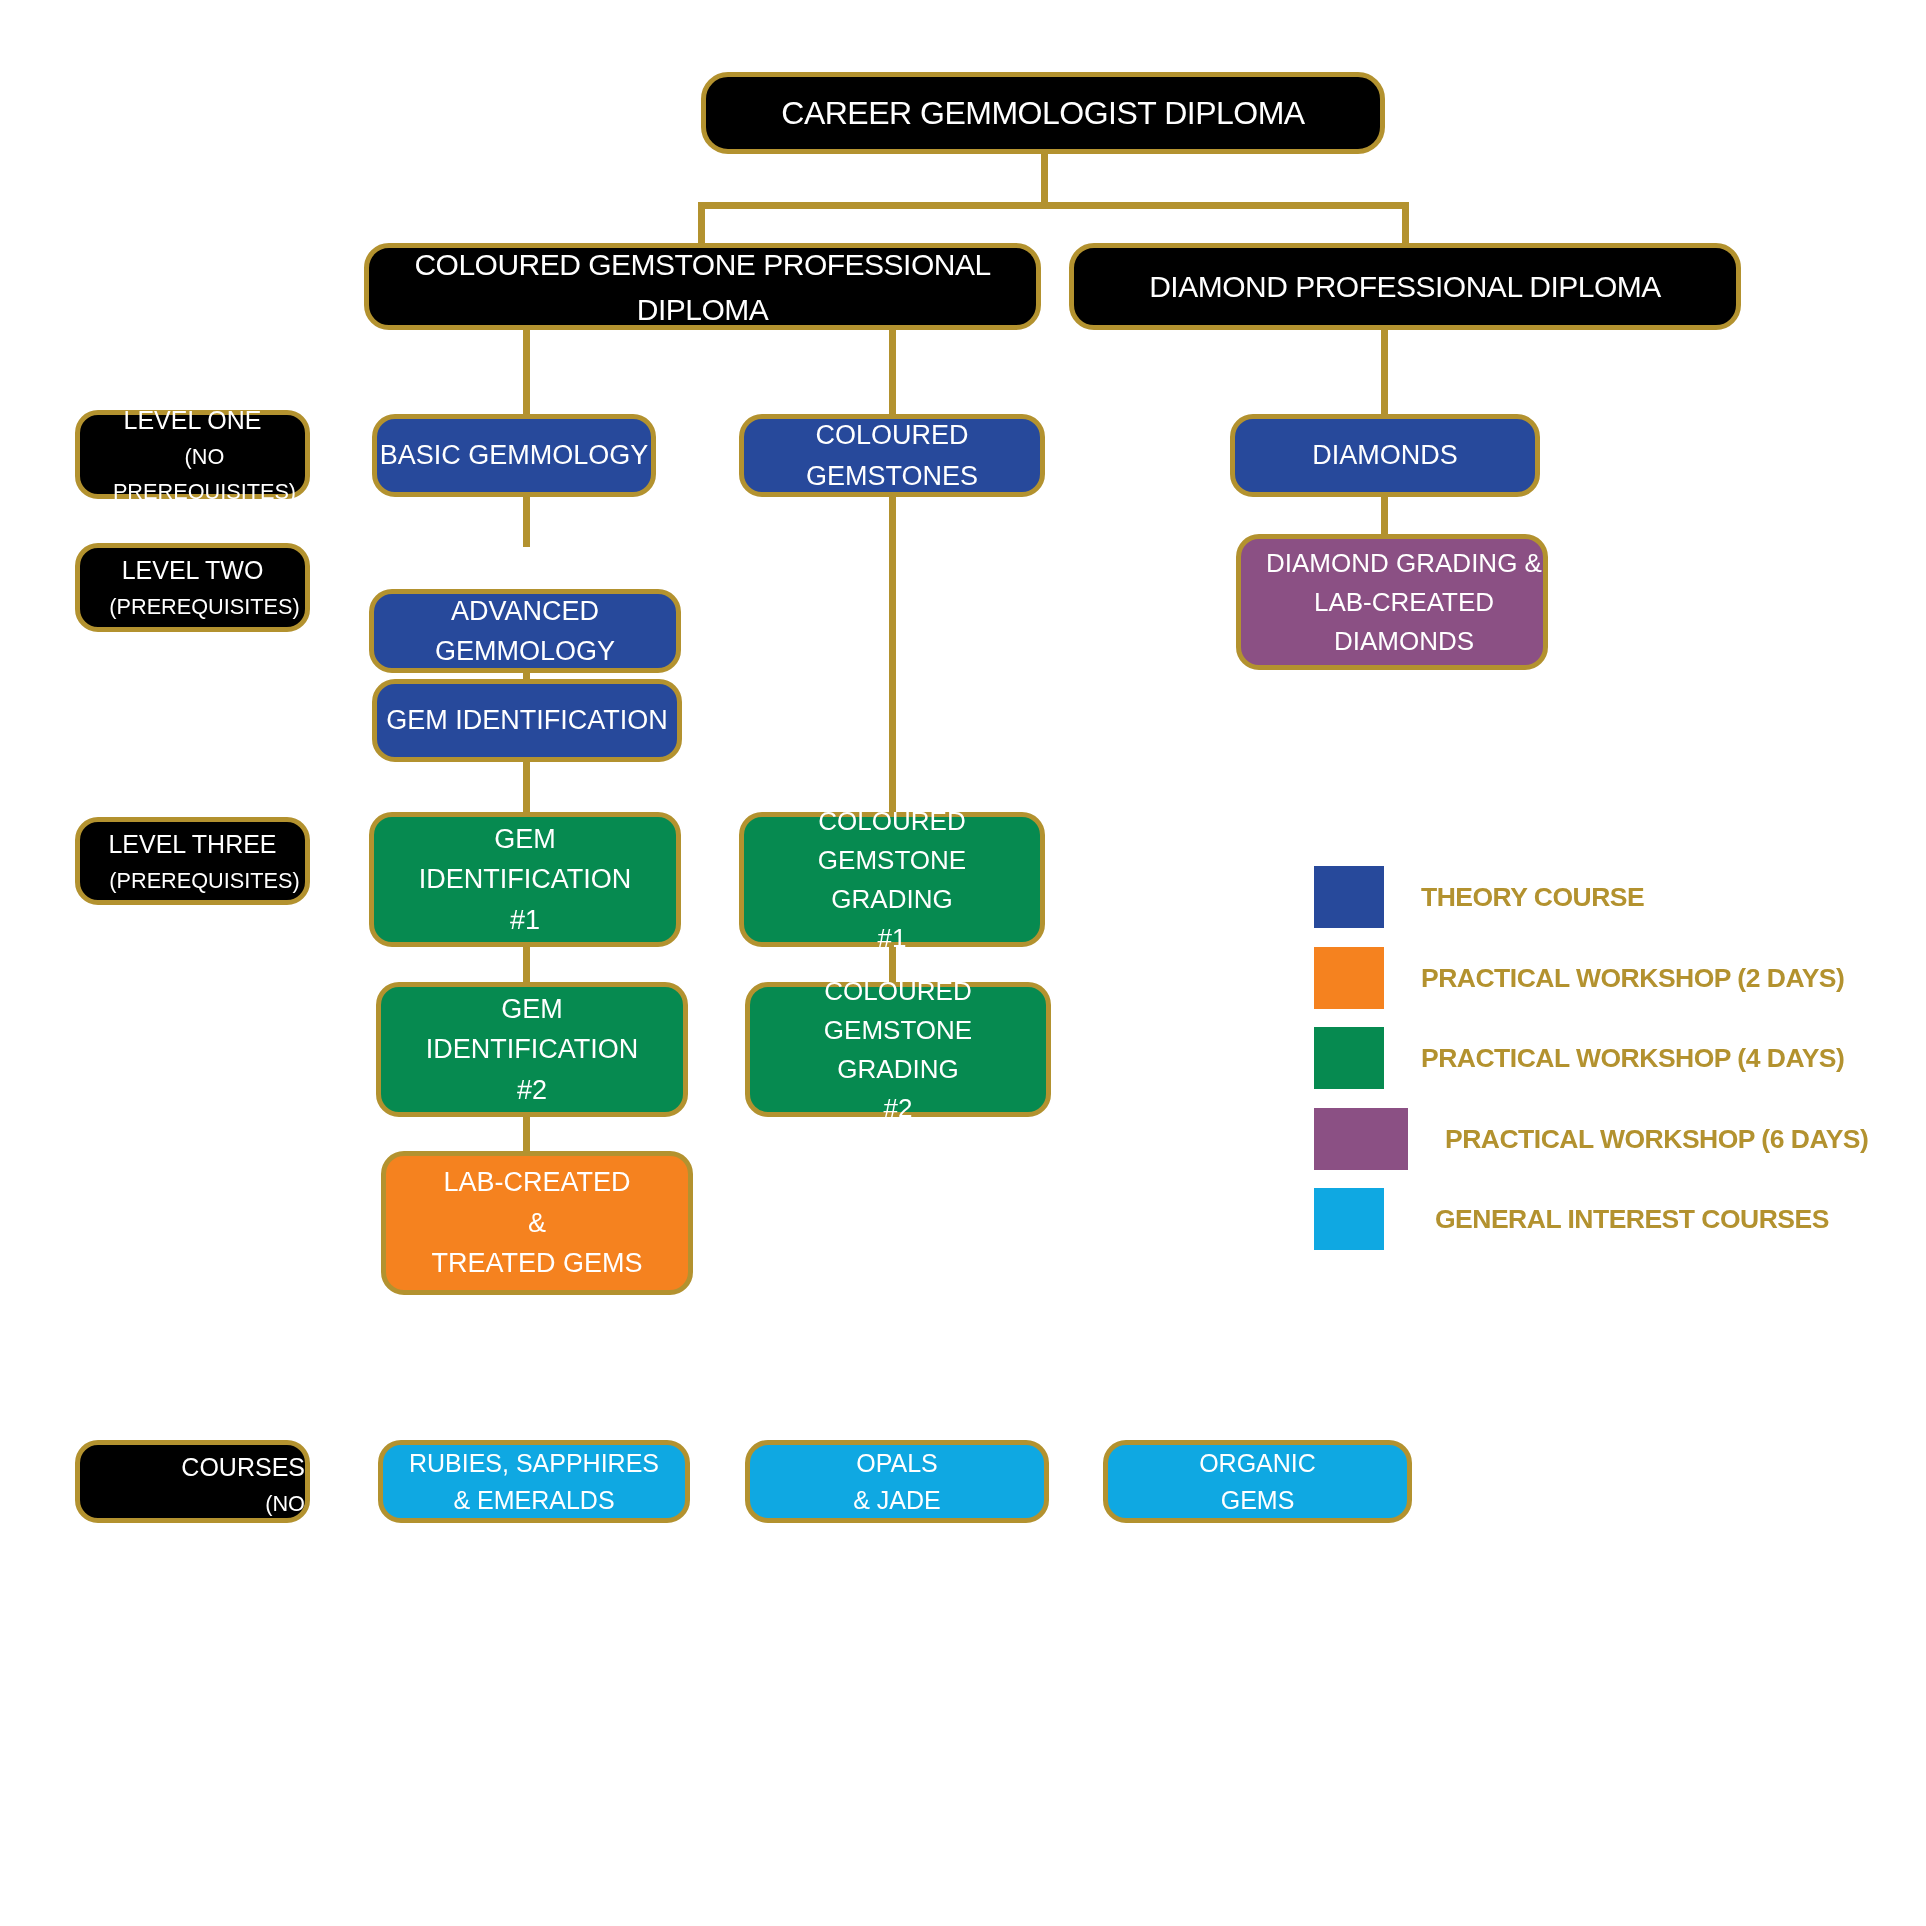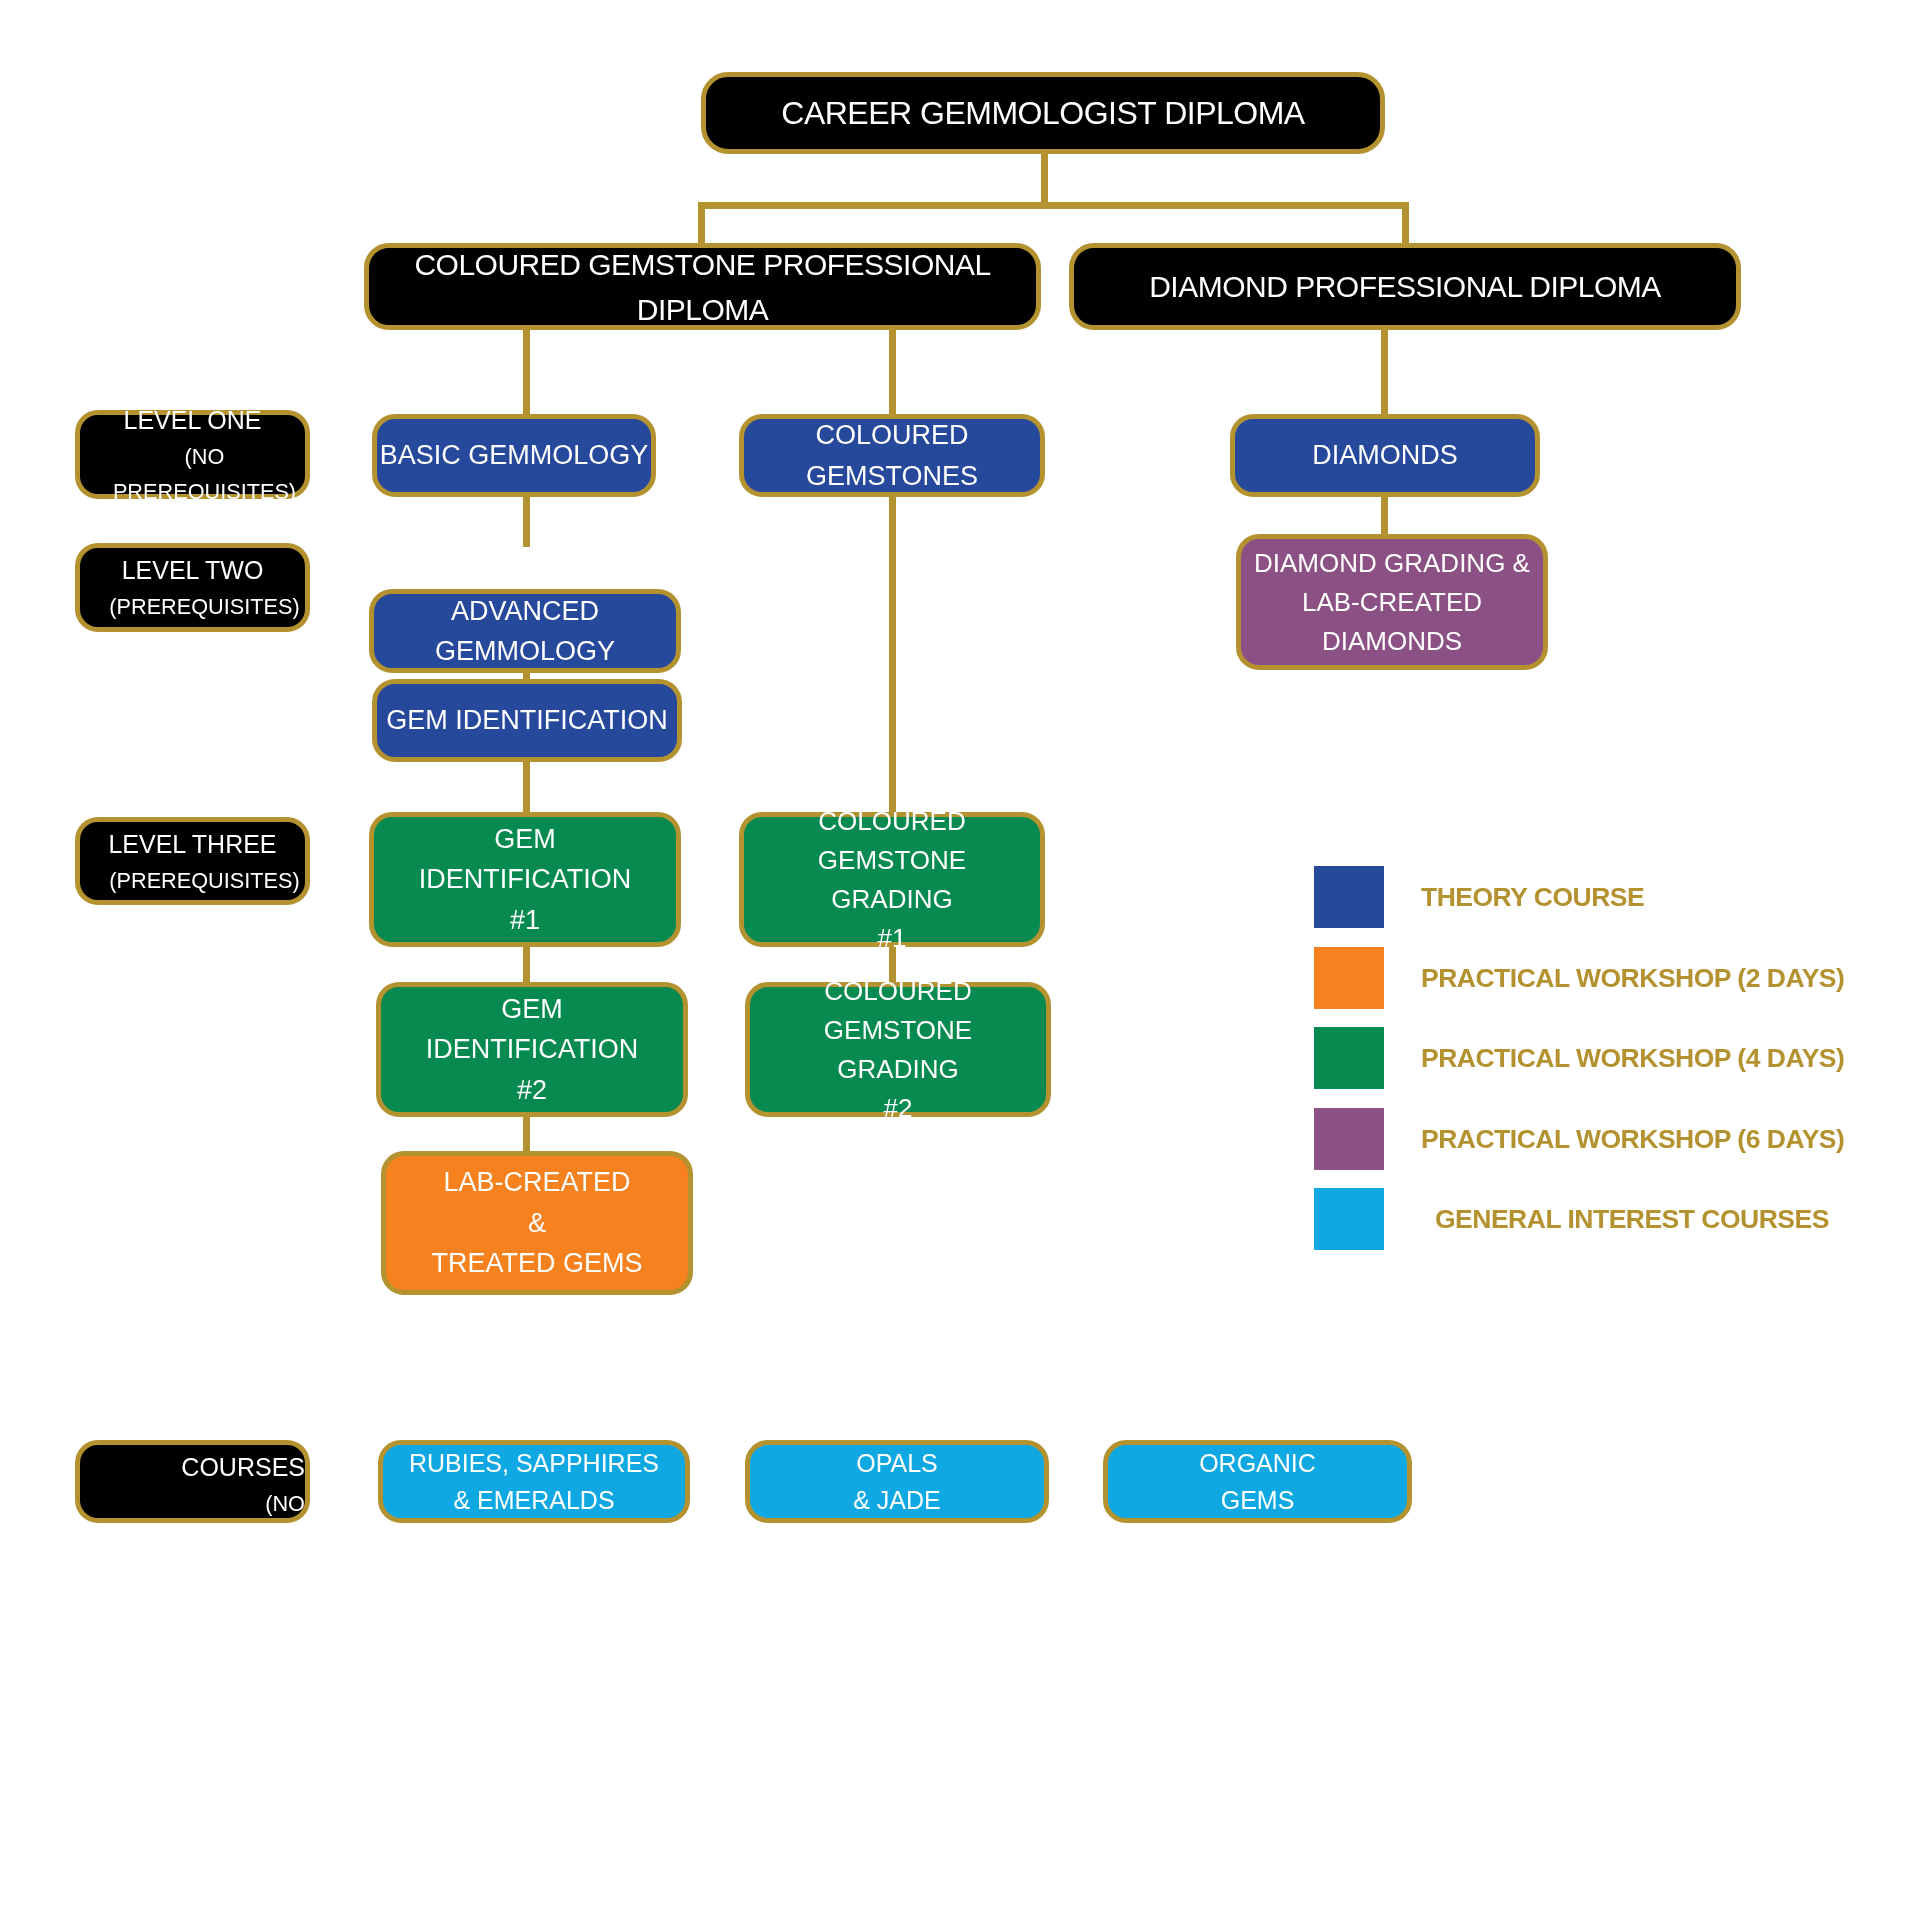--- a/index.html
+++ b/index.html
@@ -10,21 +10,21 @@
   .node{
     position:absolute;display:flex;align-items:center;justify-content:center;
     text-align:center;color:#ffffff;white-space:pre-line;
     border:5.8px solid #B3922F;border-radius:23px;box-sizing:border-box;
     line-height:1.5;
   }
   .black{background:#000000;}
   .theory{background:#27499B;}
   .w2{background:#F5821F;}
   .w4{background:#068A50;}
-  .w6{background:#8B5084;}
+  .w6{background:#8B5084;padding-left:24px;}
   .gen{background:#0FA8E2;}
   .titlebox{font-size:32px;letter-spacing:-0.5px;border-radius:27px;}
   .diploma{font-size:30px;letter-spacing:-0.5px;border-radius:25px;}
   .course{font-size:27px;}
   .lvl{flex-direction:column;line-height:1.6;}
   .lvl .l1{font-size:25px;}
   .lvl .l2{font-size:21.7px;padding-left:24px;}
   .conn{position:absolute;background:#B3922F;}
   .legend-row{position:absolute;display:flex;align-items:center;text-align:center;}
   .legend-swatch{width:70px;height:62px;flex:0 0 auto;}

